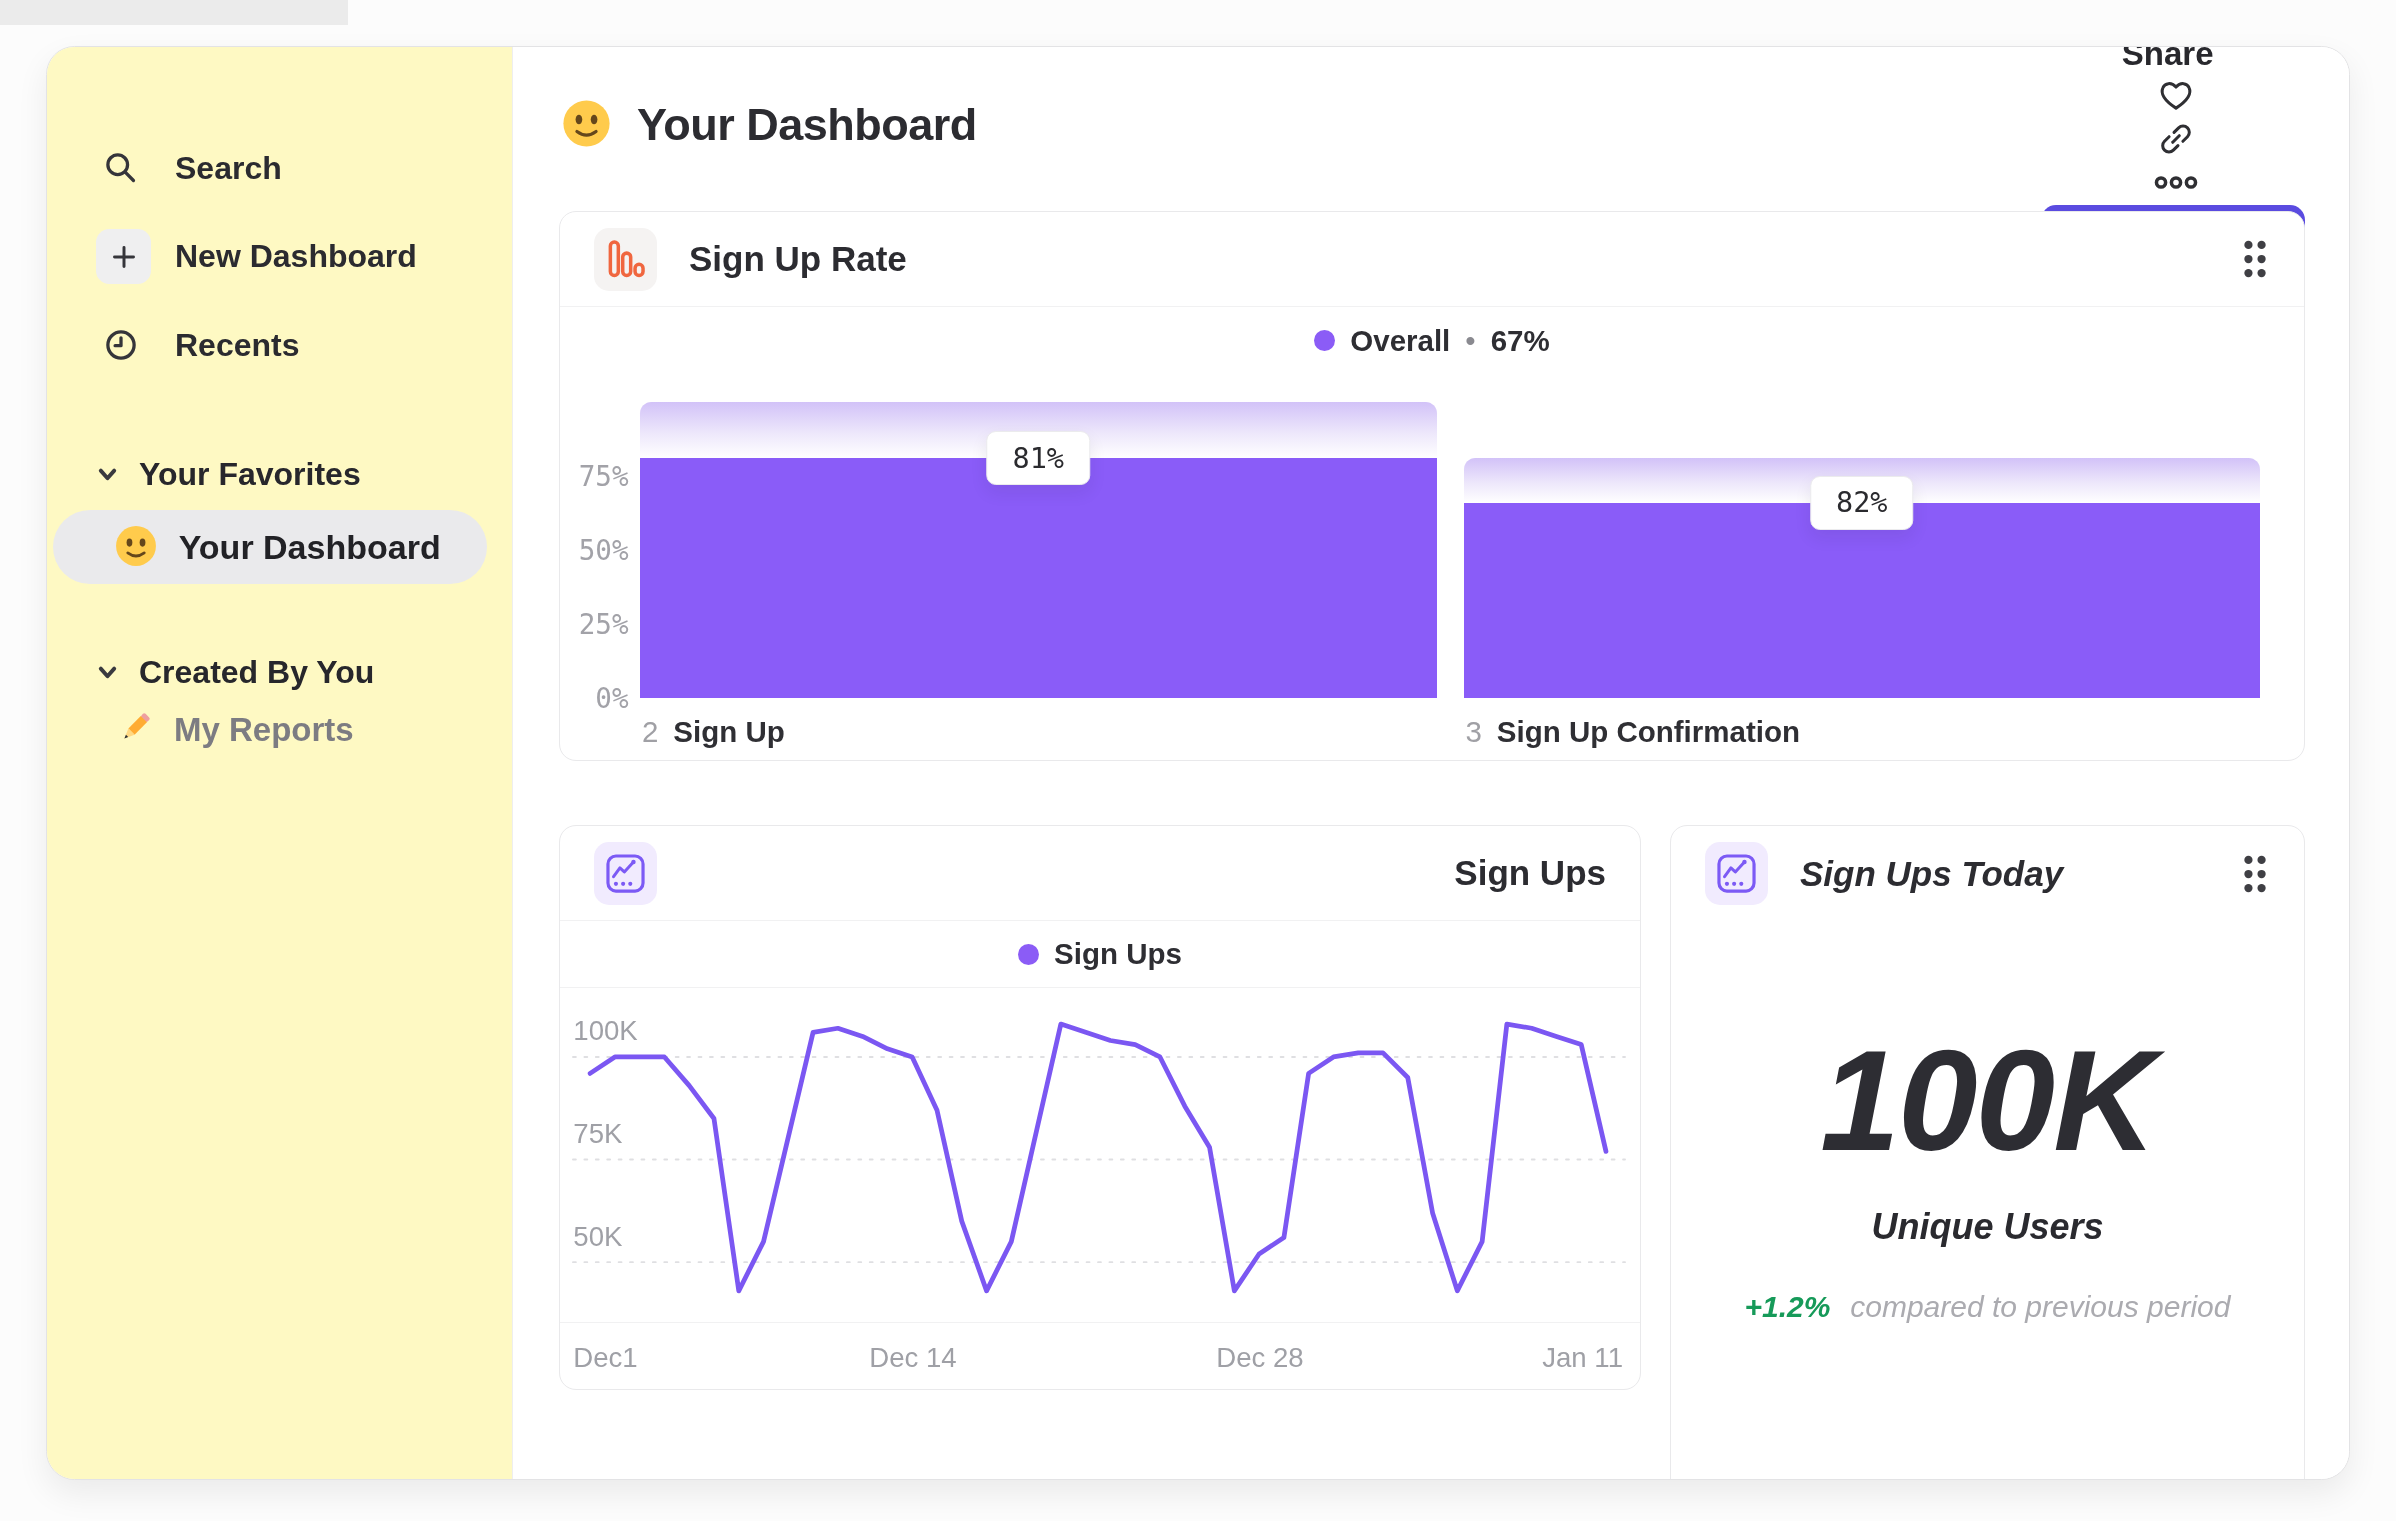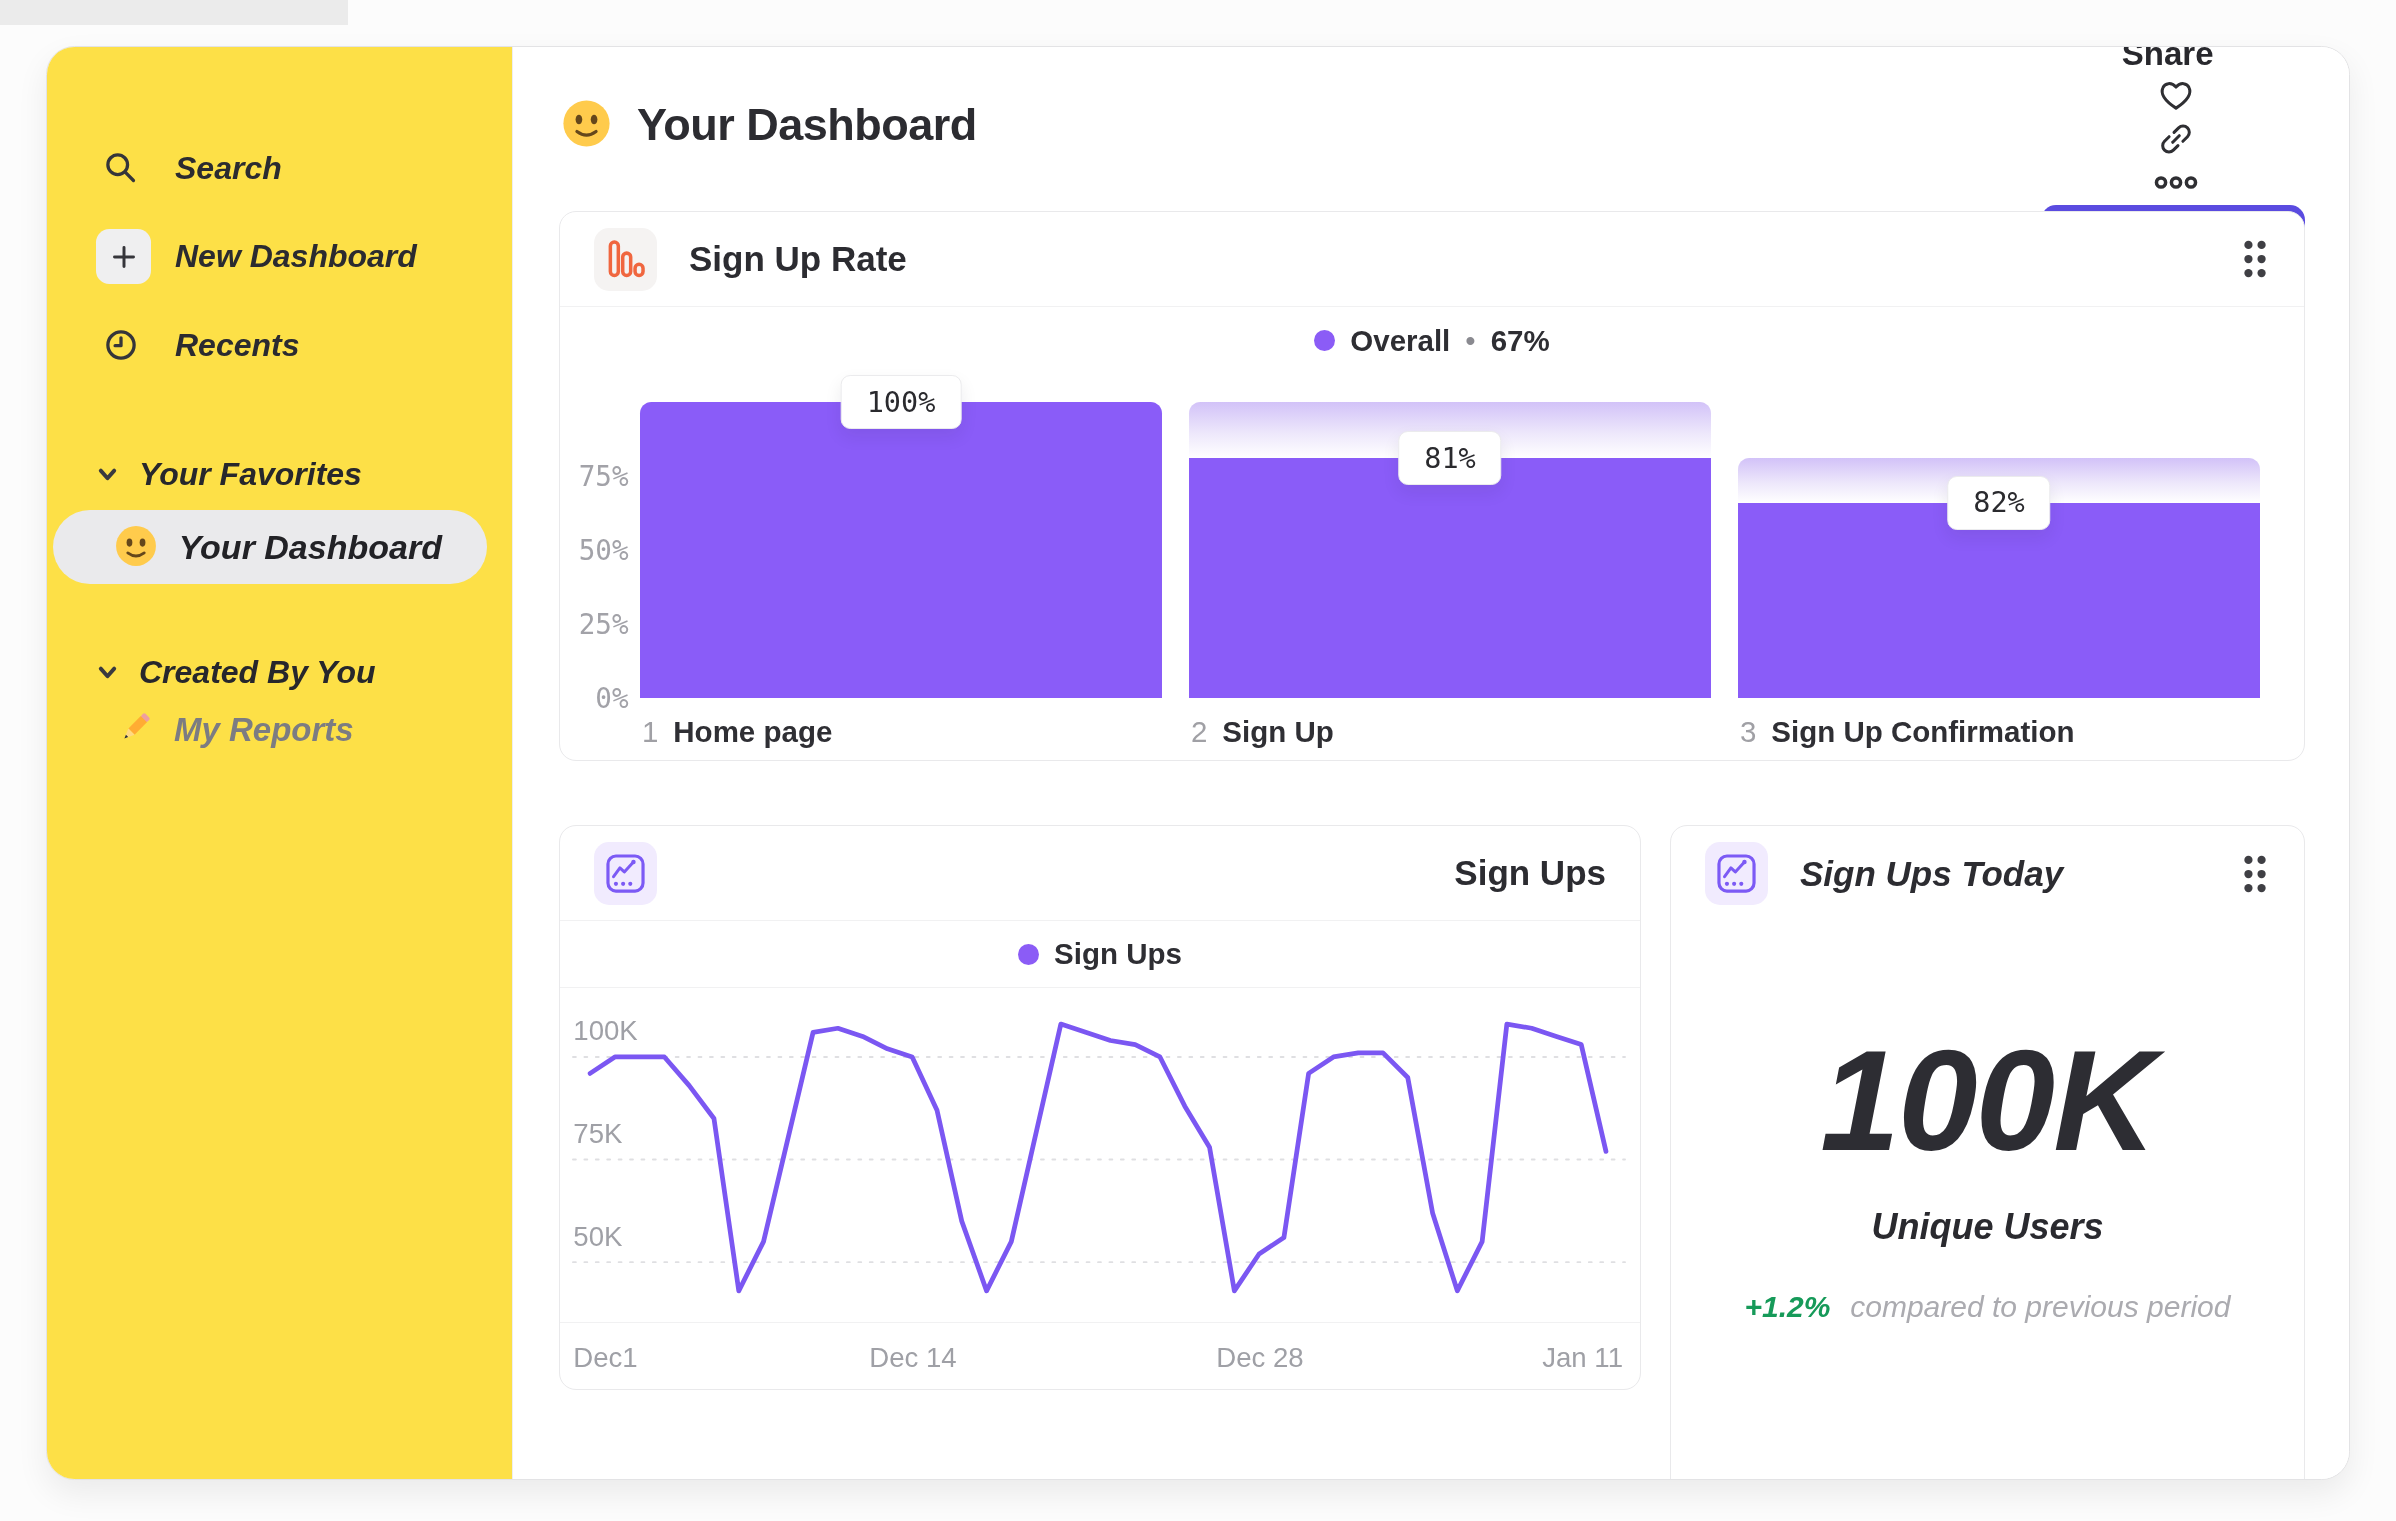--- a/index.html
+++ b/index.html
@@ -13,21 +13,21 @@
 
   .top-strip { position:absolute; left:0; top:0; width:348px; height:25px; background:#EBEBEB; }
 
   .app-window {
     position:absolute; left:46px; top:46px; width:2304px; height:1434px;
     background:#FFFFFF; border:1.9px solid #E3E3E5; border-radius:28.5px;
     box-shadow:0 13.3px 32px rgba(0,0,0,0.07); display:flex; overflow:hidden;
   }
 
   
-  .sidebar { width:466px; flex-shrink:0; background:#fde047; border-right:1.9px solid #EEEEEF; padding-top:80px;font-style:italic; }
+  .sidebar { width:466px; flex-shrink:0; background:#fef9c3; border-right:1.9px solid #EEEEEF; padding-top:80px; }
   .nav-item { display:flex; align-items:center; padding:20px 34px 20px 53px; gap:33px; cursor:pointer; }
   .nav-item .glyph { width:42px; height:42px; flex-shrink:0; display:flex; align-items:center; justify-content:center; }
   .nav-item.with-box { padding-left:49px; gap:24px; }
   .icon-box { width:55px; height:55px; border-radius:13.3px; background:#EFEFF0; display:flex; align-items:center; justify-content:center; }
   .nav-label { font-size:32px; font-weight:600; color:#2B2B30; }
 
   .section-head { display:flex; align-items:center; gap:19px; padding:17px 34px 17px 48px; margin-top:53px; cursor:pointer; }
   .section-title { font-size:32px; font-weight:700; color:#27272C; }
 
   .fav-pill {
@@ -267,28 +267,20 @@
         <span class="legend-text">67%</span>
       </div>
 
       <div class="funnel-axis mono">
           <div class="f-tick" style="top: 25%;">75%</div>
           <div class="f-tick" style="top: 50%;">50%</div>
           <div class="f-tick" style="top: 75%;">25%</div>
           <div class="f-tick" style="top: 100%;">0%</div>
         </div>
       <div class="funnel-bars">
-          <div class="f-col">
-            <div class="bar-solid rounded" style="top: 0%;"></div>
-            <div class="bar-tip mono" style="top: 0%;">100%</div>
-            <div class="step-label">
-              <span class="step-num">1</span>
-              <span class="step-name">Home page</span>
-            </div>
-          </div>
           <div class="f-col">
             <div class="bar-fade" style="top: 0%; height: 19%;"></div>
             <div class="bar-solid" style="top: 19%;"></div>
             <div class="bar-tip mono" style="top: 19%;">81%</div>
             <div class="step-label">
               <span class="step-num">2</span>
               <span class="step-name">Sign Up</span>
             </div>
           </div>
           <div class="f-col">

